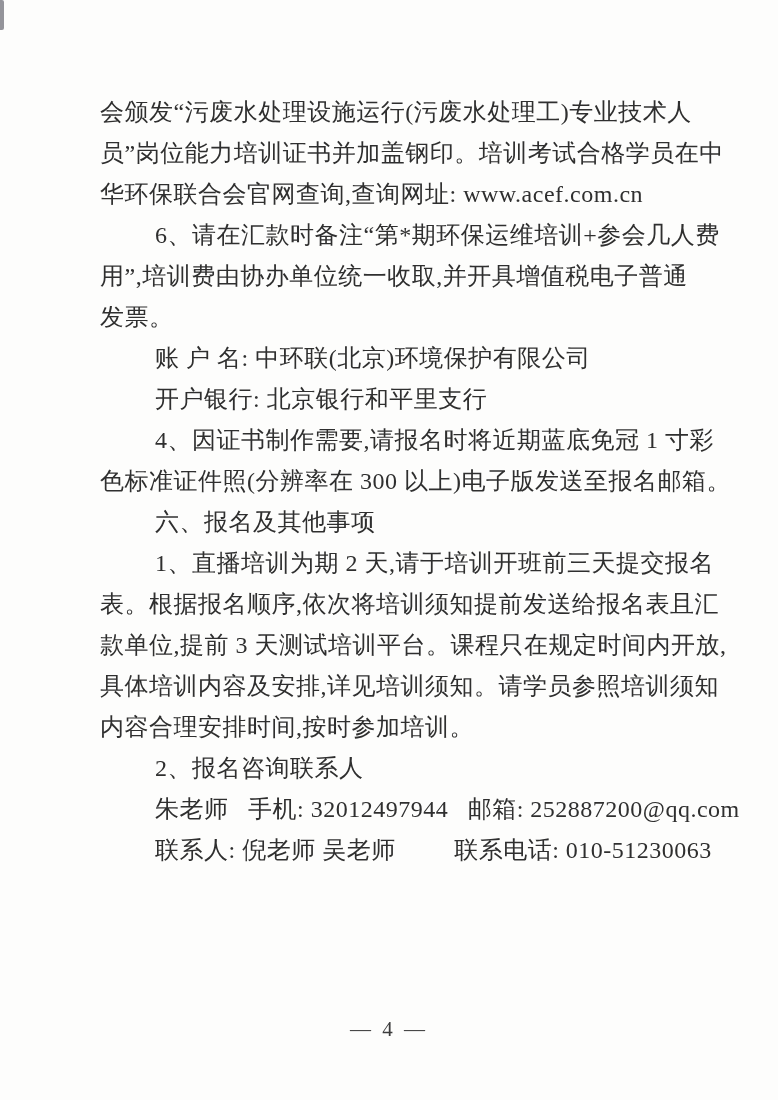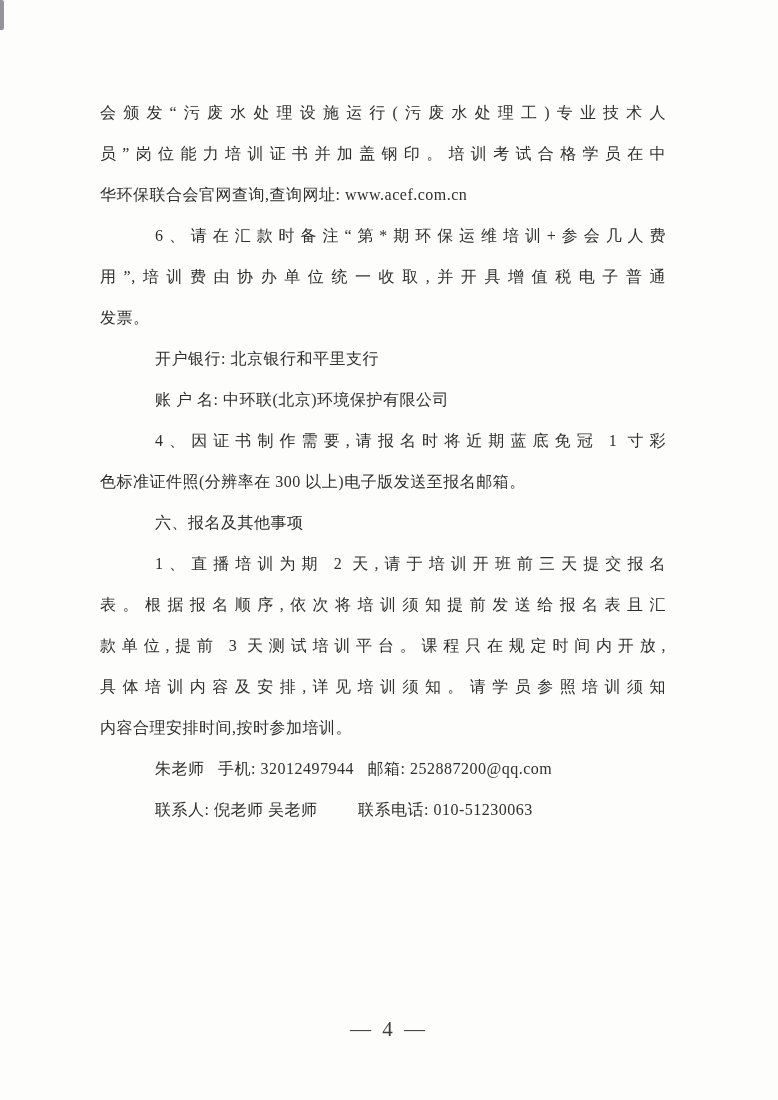--- a/index.html
+++ b/index.html
@@ -25,21 +25,21 @@
     height: 30px;
     background: #70707a;
     opacity: 0.75;
     border-radius: 0 2px 2px 0;
   }
   .doc-body {
     position: absolute;
     left: 100px;
     top: 92px;
     width: 566px;
-    font-size: 16px;
+    font-size: 24px;
     line-height: 41px;
     letter-spacing: 0.5px;
   }
   .line {
     height: 41px;
     white-space: pre;          
     text-align: justify;
     overflow: visible;
   }
   .line.indent {
@@ -66,30 +66,31 @@
 <div class="page">
   <div class="scan-artifact"></div>
 
   <div class="doc-body">
       <div class="line full">会颁发“污废水处理设施运行(污废水处理工)专业技术人</div>
       <div class="line full">员”岗位能力培训证书并加盖钢印。培训考试合格学员在中</div>
       <div class="line">华环保联合会官网查询,查询网址: www.acef.com.cn</div>
       <div class="line indent full">6、请在汇款时备注“第*期环保运维培训+参会几人费</div>
       <div class="line full">用”,培训费由协办单位统一收取,并开具增值税电子普通</div>
       <div class="line">发票。</div>
+      <div class="line indent">账 户 名: 中环联(北京)环境保护有限公司</div>
       <div class="line indent">开户银行: 北京银行和平里支行</div>
-      <div class="line indent">账 户 名: 中环联(北京)环境保护有限公司</div>
       <div class="line indent full">4、因证书制作需要,请报名时将近期蓝底免冠 1 寸彩</div>
       <div class="line">色标准证件照(分辨率在 300 以上)电子版发送至报名邮箱。</div>
       <div class="line indent">六、报名及其他事项</div>
       <div class="line indent full">1、直播培训为期 2 天,请于培训开班前三天提交报名</div>
       <div class="line full">表。根据报名顺序,依次将培训须知提前发送给报名表且汇</div>
       <div class="line full">款单位,提前 3 天测试培训平台。课程只在规定时间内开放,</div>
       <div class="line full">具体培训内容及安排,详见培训须知。请学员参照培训须知</div>
       <div class="line">内容合理安排时间,按时参加培训。</div>
+      <div class="line indent">2、报名咨询联系人</div>
       <div class="line indent">朱老师   手机: 32012497944   邮箱: 252887200@qq.com</div>
       <div class="line indent">联系人: 倪老师 吴老师         联系电话: 010-51230063</div>
     </div>
 
   <div class="footer">
     <span>— 4 —</span>
   </div>
 </div>
 
 </body></html>

